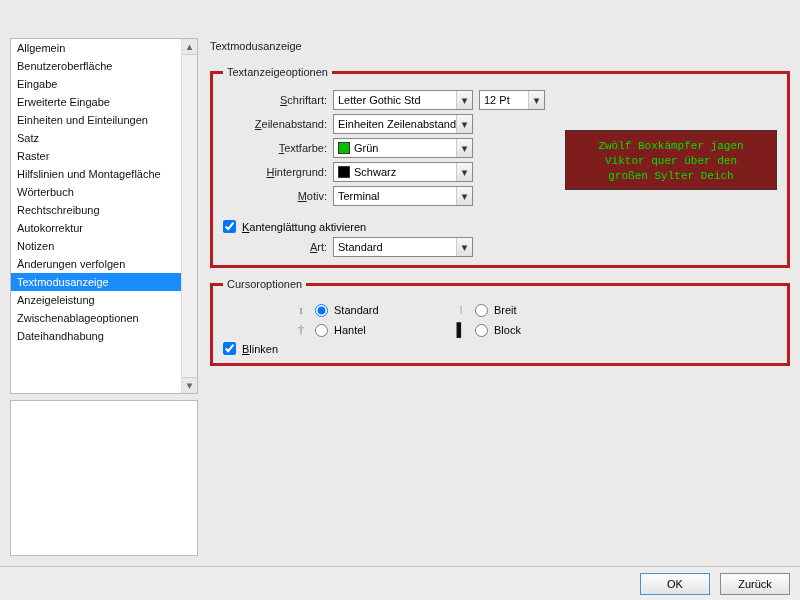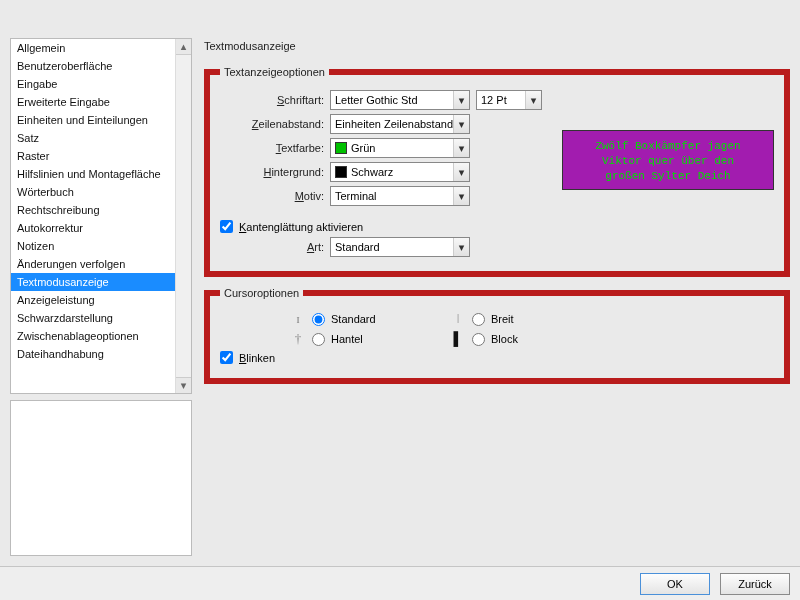--- a/index.html
+++ b/index.html
@@ -10,29 +10,29 @@
   .sidebar-wrap { width: 200px; display: flex; flex-direction: column; }
   .sidebar { flex: 0 0 auto; border: 1px solid #bbb; background: #fff; height: 356px; overflow-y: auto; position: relative; }
   .sidebar-scroll { position: absolute; right: 0; top: 0; width: 16px; height: 100%; background: #f0f0f0; border-left: 1px solid #ddd; }
   .sidebar-scroll .arrow { height: 16px; display:flex;align-items:center;justify-content:center;color:#666;background:#e8e8e8;border-bottom:1px solid #ccc;}
   .sidebar-scroll .arrow.down{position:absolute;bottom:0;width:100%;border-top:1px solid #ccc;border-bottom:none;}
   .sidebar-item { padding: 2px 6px; height: 18px; line-height:14px; cursor: default; color:#111; background:#fff; }
   .sidebar-item.selected { background: #1a8cff; color: #fff; }
   .sidebar-blank { border:1px solid #bbb; background:#fff; margin-top:6px; flex:1; }
   .main { flex: 1; display: flex; flex-direction: column; gap: 10px; }
   .main-title { font-size: 11px; color:#222; padding:2px 0 4px 0; }
-  fieldset { border:6px solid #b91c1c; padding:8px 10px 10px 10px; }
+  fieldset { border:3px solid #b91c1c; padding:8px 10px 4px 10px; }
   legend { padding:0 4px; color:#222; }
   .row { display:flex; align-items:center; margin:4px 0; }
   .row label { width:104px; text-align:right; margin-right:6px; color:#222; }
   .row label u { text-decoration: underline; }
   .combo { height:20px; border:1px solid #888; background:#fff; display:flex; align-items:center; padding:0 4px; position:relative; }
   .combo .arrow { position:absolute; right:0; top:0; width:16px; height:100%; border-left:1px solid #ccc; background:linear-gradient(#f7f7f7,#e1e1e1); display:flex;align-items:center;justify-content:center;color:#333;}
   .combo .swatch { width:12px; height:12px; border:1px solid #333; margin-right:4px; }
-  .preview { border:1px solid #333; background:#a21caf; color:#00e000; font-family:"Courier New",monospace; font-size:11px; padding:8px 6px; width:212px; height:60px; line-height:15px; text-align:center; white-space:pre-wrap; }
+  .preview { border:1px solid #333; background:#7f1d1d; color:#00e000; font-family:"Courier New",monospace; font-size:11px; padding:8px 6px; width:212px; height:60px; line-height:15px; text-align:center; white-space:pre-wrap; }
   .check { display:flex; align-items:center; gap:6px; margin:4px 0; }
   .check input { width:13px; height:13px; }
   .cursor-row { display:flex; align-items:center; gap:40px; margin:4px 0 4px 70px; }
   .cursor-opt { display:flex; align-items:center; gap:6px; min-width:120px; }
   .cursor-glyph { width:16px; font-family:Georgia,serif; color:#888; font-size:13px; text-align:center; }
   .footer { height:34px; border-top:1px solid #c5c5c5; background:#eee; display:flex; align-items:center; justify-content:flex-end; padding:0 10px; gap:10px; }
   .btn { height:22px; min-width:70px; border:1px solid #8a8a8a; background:linear-gradient(#fdfdfd,#e4e4e4); display:flex;align-items:center;justify-content:center;text-align:center; }
   .btn.default { outline:1px solid #4a90d9; outline-offset:-1px; }
 </style>
 </head>
@@ -52,21 +52,20 @@
           <div class="sidebar-item">Satz</div>
           <div class="sidebar-item">Raster</div>
           <div class="sidebar-item">Hilfslinien und Montagefläche</div>
           <div class="sidebar-item">Wörterbuch</div>
           <div class="sidebar-item">Rechtschreibung</div>
           <div class="sidebar-item">Autokorrektur</div>
           <div class="sidebar-item">Notizen</div>
           <div class="sidebar-item">Änderungen verfolgen</div>
           <div class="sidebar-item selected">Textmodusanzeige</div>
           <div class="sidebar-item">Anzeigeleistung</div>
-          <div class="sidebar-item">Schwarzdarstellung</div>
           <div class="sidebar-item">Zwischenablageoptionen</div>
           <div class="sidebar-item">Dateihandhabung</div>
           <div class="sidebar-scroll">
           <div class="arrow">▴</div>
           <div class="arrow down">▾</div>
         </div>
         </div>
       <div class="sidebar-blank"></div>
     </div>
 

